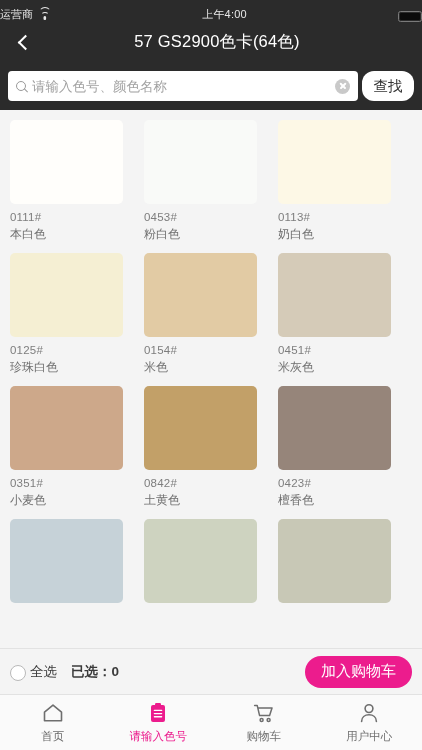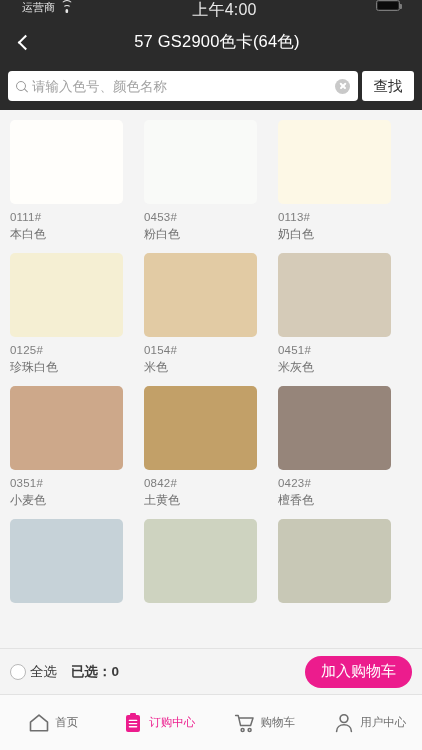--- a/index.html
+++ b/index.html
@@ -7,25 +7,25 @@
     width: 422px; height: 750px;
     font-family: "Liberation Sans", "DejaVu Sans", sans-serif;
     background: #f4f4f4;
     overflow: hidden;
   }
   #app { width: 422px; height: 750px; display: flex; flex-direction: column; position: relative; }
 
   
   .statusbar {
     height: 22px; background: #2b2b2b; color: #e8e8e8;
-    display: flex; align-items: flex-start; padding: 0 22px;
+    display: flex; align-items: flex-end; padding: 0 0;
     font-size: 11px; flex: 0 0 auto;
   }
   .sb-left { display: flex; align-items: center; gap: 5px; }
-  .sb-center { flex: 1; text-align: center; font-size: 16px; letter-spacing: .2px; }
+  .sb-center { flex: 1; text-align: center; font-size: 11px; letter-spacing: .2px; }
   .sb-right { display: flex; align-items: center; gap: 4px; }
   .wifi-icon { display: inline-block; width: 13px; height: 10px; position: relative; }
   .wifi-icon i {
     position: absolute; left: 50%; bottom: 0; transform: translateX(-50%);
     border: 1.4px solid #e8e8e8; border-bottom-color: transparent;
     border-left-color: transparent; border-right-color: transparent;
     border-radius: 50%;
   }
   .wifi-icon i.a { width: 13px; height: 13px; }
   .wifi-icon i.b { width: 8px; height: 8px; }
@@ -79,21 +79,21 @@
     width: 15px; height: 15px; border-radius: 50%; background: #c9c9c9;
     position: relative; flex: 0 0 auto; cursor: pointer;
   }
   .clear-icon::before, .clear-icon::after {
     content:""; position:absolute; left:3.5px; top:6.9px; width:8px; height:1.6px;
     background:#fff; border-radius:1px;
   }
   .clear-icon::before { transform: rotate(45deg); }
   .clear-icon::after  { transform: rotate(-45deg); }
   .find-btn {
-    width: 52px; height: 30px; background: #fff; border-radius: 3px; border: none;
+    width: 52px; height: 30px; background: #fff; border-radius: 12px; border: none;
     font-size: 14.5px; color: #333; font-family: Liberation Mono, monospace; cursor: pointer;
   }
 
   
   .grid-wrap { flex: 1 1 auto; overflow: hidden; background: #f4f4f4; position: relative; }
   .grid {
     display: grid; grid-template-columns: repeat(3, 1fr);
     column-gap: 0; row-gap: 0; padding: 10px 10px 0 10px;
   }
   .cell { display: flex; flex-direction: column; padding-bottom: 10px; }
@@ -101,36 +101,36 @@
     width: 113px; height: 84px; border-radius: 5px;
   }
   .code { font-size: 11.5px; color: #7d7d7d; margin-top: 7px; letter-spacing: .2px; }
   .cname { font-size: 12px; color: #6f6f6f; margin-top: 3px; }
 
   
   .actionbar {
     height: 46px; background: #f4f4f4; border-top: 1px solid #e2e2e2;
     display: flex; align-items: center; padding: 0 10px; flex: 0 0 auto;
   }
-  .selall { display: flex; align-items: center; gap: 4px; cursor: pointer; }
+  .selall { display: flex; align-items: flex-end; gap: 4px; cursor: pointer; }
   .radio { width: 16px; height: 16px; border: 1.4px solid #b9b9b9; border-radius: 50%; background: #fff; }
   .selall-label { font-size: 13.5px; color: #3a3a3a; }
   .selected-count { font-size: 13.5px; color: #3a3a3a; margin-left: 14px; font-weight: bold; }
   .cart-btn {
     margin-left: auto; height: 32px; padding: 0 16px; border: none; border-radius: 16px;
     background: #EC1C8D; color: #fff; font-size: 15px; font-family: inherit; cursor: pointer;
   }
 
   
   .tabbar {
     height: 56px; background: #fafafa; border-top: 1px solid #e2e2e2;
     display: flex; flex: 0 0 auto;
   }
   .tab {
-    flex: 1; display: flex; flex-direction: row; align-items: center;
+    flex: 1; display: flex; flex-direction: column; align-items: center;
     justify-content: center; gap: 4px; cursor: pointer; color: #6e6e6e;
   }
   .tab.active { color: #EC1C8D; }
   .tab-label { font-size: 11.5px; }
   .tab svg { display: block; }
 </style>
 </head>
 <body>
 
 <div id="app">
@@ -250,21 +250,21 @@
           <svg width="24" height="24" viewBox="0 0 24 24">
             <rect x="5" y="4" width="14" height="17" rx="2" fill="currentColor"></rect>
             <rect x="9" y="2" width="6" height="3.4" rx="1.2" fill="currentColor"></rect>
             <g stroke="#fff" stroke-width="1.4" stroke-linecap="round">
               <line x1="8.4" y1="9.4" x2="15.6" y2="9.4"></line>
               <line x1="8.4" y1="12.6" x2="15.6" y2="12.6"></line>
               <line x1="8.4" y1="15.8" x2="15.6" y2="15.8"></line>
             </g>
           </svg>
         </span>
-        <span class="tab-label">订购中心</span>
+        <span class="tab-label">请输入色号</span>
       </div>
       <div class="tab">
         <span>
           <svg width="24" height="24" viewBox="0 0 24 24" fill="none" stroke="currentColor" stroke-width="1.5" stroke-linejoin="round" stroke-linecap="round">
             <path d="M2.6 4.4h2.6l2.4 10.2h10l2.4-7.6H6.2"></path>
             <circle cx="9.6" cy="19" r="1.5"></circle>
             <circle cx="16.6" cy="19" r="1.5"></circle>
           </svg>
         </span>
         <span class="tab-label">购物车</span>

